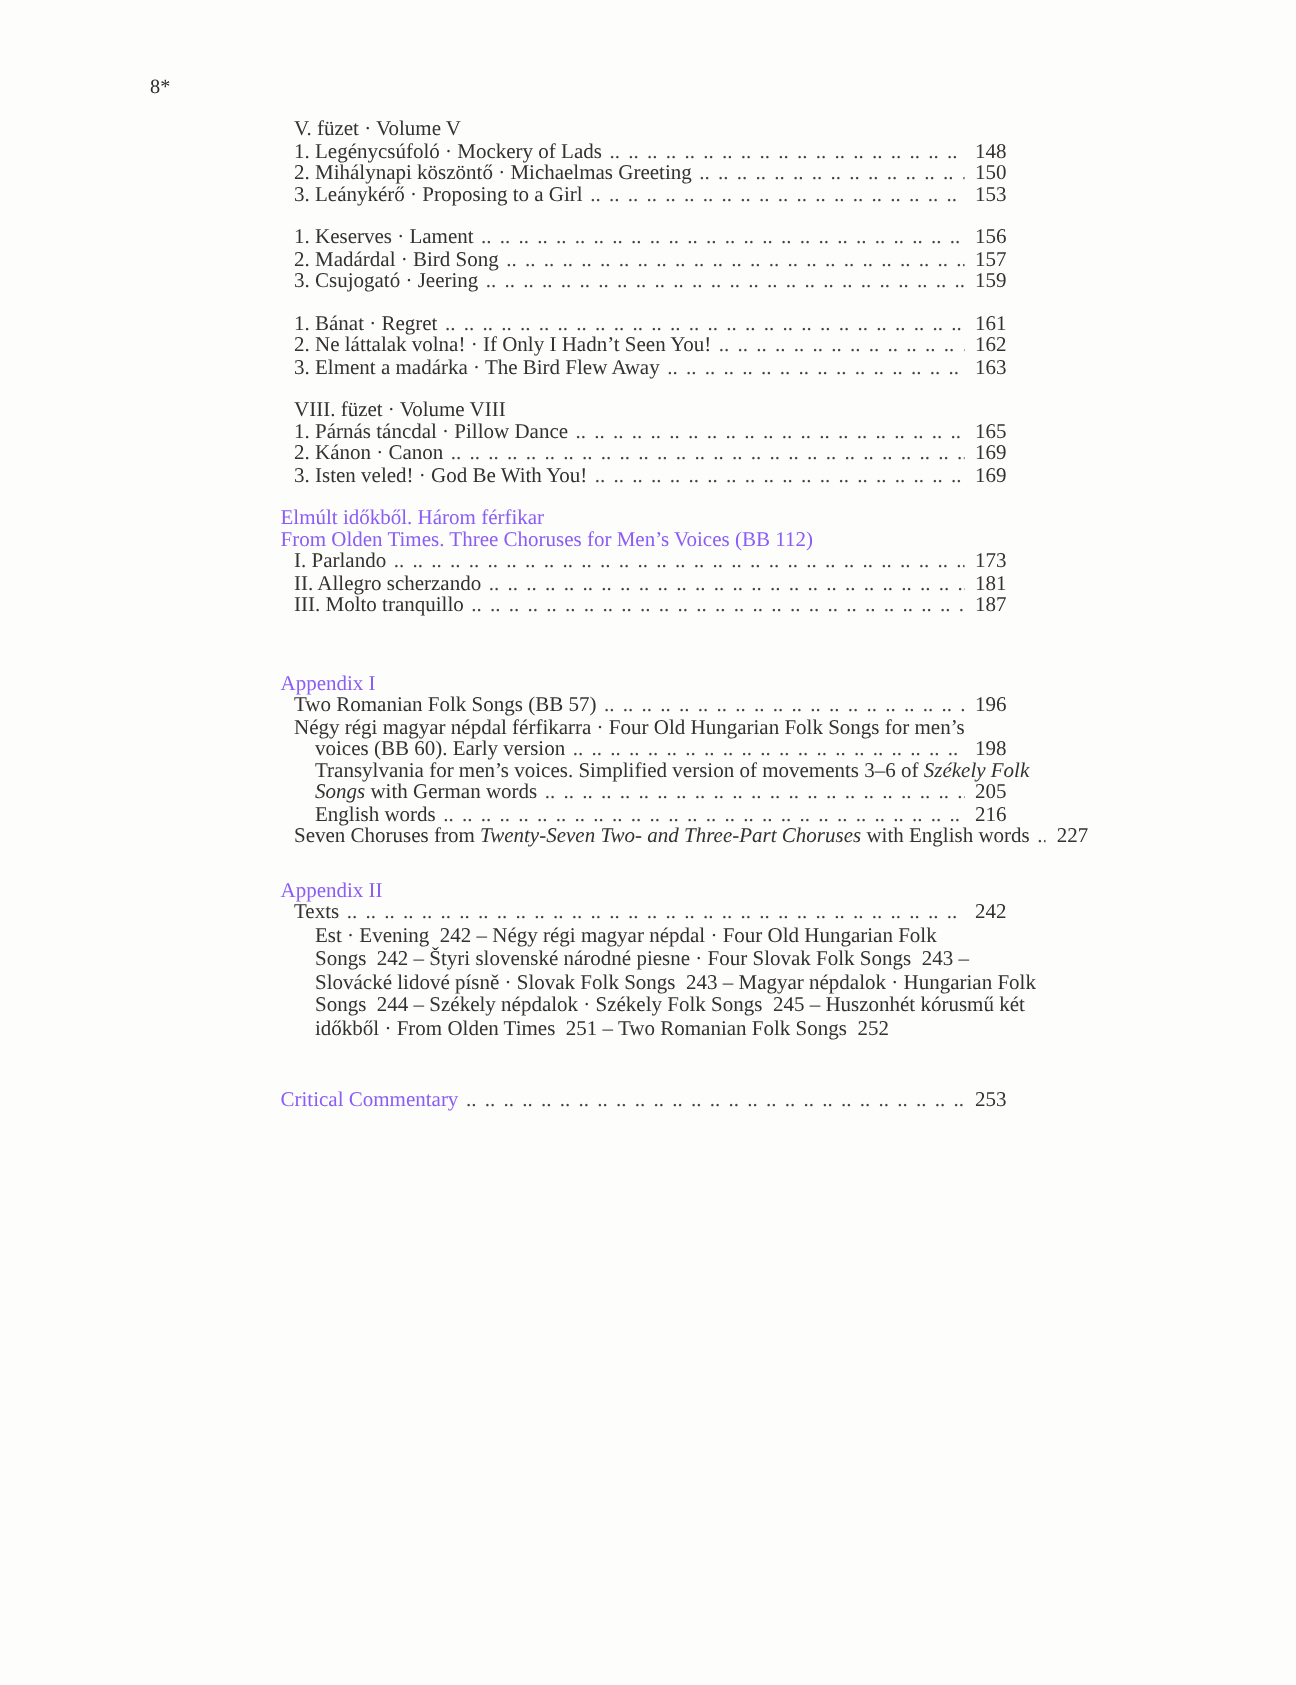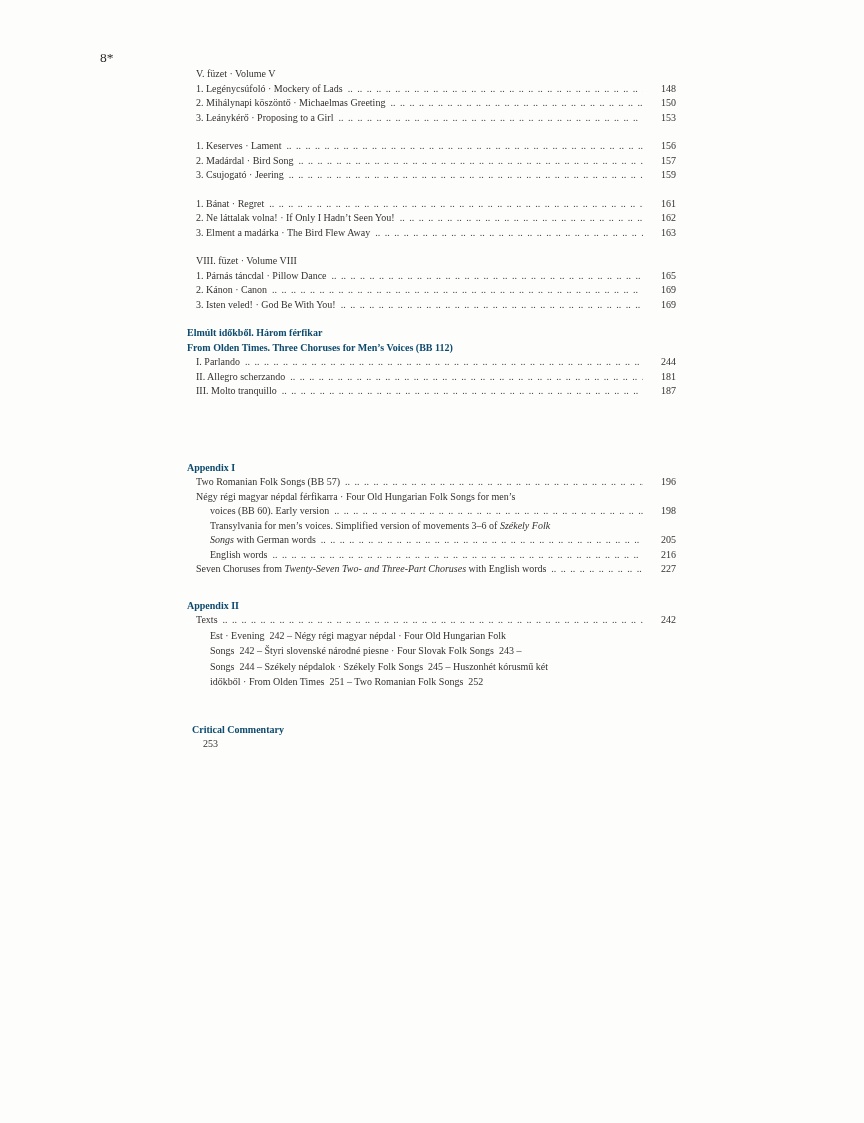--- a/index.html
+++ b/index.html
@@ -10,41 +10,41 @@
     background:#fdfdfb;
     font-family:"Liberation Serif","DejaVu Serif",serif;
     color:#343230;
     overflow:hidden;
   }
   .folio{
     position:absolute;left:100px;top:50px;
     font-size:13.5px;color:#2e2c29;
   }
   .content{
-    position:absolute;left:187px;top:67px;width:489px;
-    font-size:10px;line-height:14.5px;
+    position:absolute;left:187px;top:80px;width:489px;
+    font-size:14px;line-height:14.5px;
   }
   .row{display:flex;align-items:baseline;}
   .lbl{flex:0 0 auto;white-space:pre;}
   .leader{
     flex:1 1 0;min-width:6px;overflow:hidden;white-space:nowrap;
     margin-left:5px;margin-right:7px;word-spacing:2px;color:#45433f;
   }
-  .pg{flex:0 0 auto;min-width:26px;text-align:right;white-space:nowrap;}
+  .pg{flex:0 0 auto;min-width:26px;text-align:left;white-space:nowrap;}
   .ind1{padding-left:9px;}
   .ind2{padding-left:23px;}
-  .b{font-weight:bold;color:#0c4a6e;}
+  .b{font-weight:normal;color:#8b5cf6;}
   .i{font-style:italic;text-align:right;}
   .vol-group{margin-bottom:14px;}
   .olden{margin-bottom:0;}
-  .app1{margin-top:62px;}
+  .app1{margin-top:38px;}
   .app2{margin-top:22px;}
   .app2-para{line-height:15.5px;}
   .app2-para .pline{white-space:pre;}
-  .critical{margin-top:33px;flex-direction:column;}
+  .critical{margin-top:33px;}
   .plain{white-space:pre;}
 </style>
 </head>
 <body>
 
 <div class="page">
   <div class="folio">8*</div>
 
   <div class="content">
 
@@ -121,21 +121,21 @@
         <span class="pg">169</span>
       </div>
     </div>
 
     <div class="olden">
       <div class="b">Elmúlt időkből. Három férfikar</div>
       <div class="b">From Olden Times. Three Choruses for Men’s Voices (BB 112)</div>
       <div class="row ind1">
         <span class="lbl">I. Parlando</span>
         <span class="leader">.. .. .. .. .. .. .. .. .. .. .. .. .. .. .. .. .. .. .. .. .. .. .. .. .. .. .. .. .. .. .. .. .. .. .. .. .. .. .. .. .. .. .. .. .. .. .. .. .. .. .. .. .. .. .. .. .. .. .. .. </span>
-        <span class="pg">244</span>
+        <span class="pg">173</span>
       </div>
       <div class="row ind1">
         <span class="lbl">II. Allegro scherzando</span>
         <span class="leader">.. .. .. .. .. .. .. .. .. .. .. .. .. .. .. .. .. .. .. .. .. .. .. .. .. .. .. .. .. .. .. .. .. .. .. .. .. .. .. .. .. .. .. .. .. .. .. .. .. .. .. .. .. .. .. .. .. .. .. .. </span>
         <span class="pg">181</span>
       </div>
       <div class="row ind1">
         <span class="lbl">III. Molto tranquillo</span>
         <span class="leader">.. .. .. .. .. .. .. .. .. .. .. .. .. .. .. .. .. .. .. .. .. .. .. .. .. .. .. .. .. .. .. .. .. .. .. .. .. .. .. .. .. .. .. .. .. .. .. .. .. .. .. .. .. .. .. .. .. .. .. .. </span>
         <span class="pg">187</span>
@@ -181,20 +181,21 @@
     <div class="app2">
       <div class="b">Appendix II</div>
       <div class="row ind1">
         <span class="lbl">Texts</span>
         <span class="leader">.. .. .. .. .. .. .. .. .. .. .. .. .. .. .. .. .. .. .. .. .. .. .. .. .. .. .. .. .. .. .. .. .. .. .. .. .. .. .. .. .. .. .. .. .. .. .. .. .. .. .. .. .. .. .. .. .. .. .. .. </span>
         <span class="pg">242</span>
       </div>
       <div class="app2-para ind2">
         <div class="pline">Est · Evening  242 – Négy régi magyar népdal · Four Old Hungarian Folk</div>
         <div class="pline">Songs  242 – Štyri slovenské národné piesne · Four Slovak Folk Songs  243 –</div>
+        <div class="pline">Slovácké lidové písně · Slovak Folk Songs  243 – Magyar népdalok · Hungarian Folk</div>
         <div class="pline">Songs  244 – Székely népdalok · Székely Folk Songs  245 – Huszonhét kórusmű két</div>
         <div class="pline">időkből · From Olden Times  251 – Two Romanian Folk Songs  252</div>
       </div>
     </div>
 
     <div class="critical row">
       <span class="lbl b">Critical Commentary</span>
       <span class="leader">.. .. .. .. .. .. .. .. .. .. .. .. .. .. .. .. .. .. .. .. .. .. .. .. .. .. .. .. .. .. .. .. .. .. .. .. .. .. .. .. .. .. .. .. .. .. .. .. .. .. .. .. .. .. .. .. .. .. .. .. </span>
       <span class="pg">253</span>
     </div>

